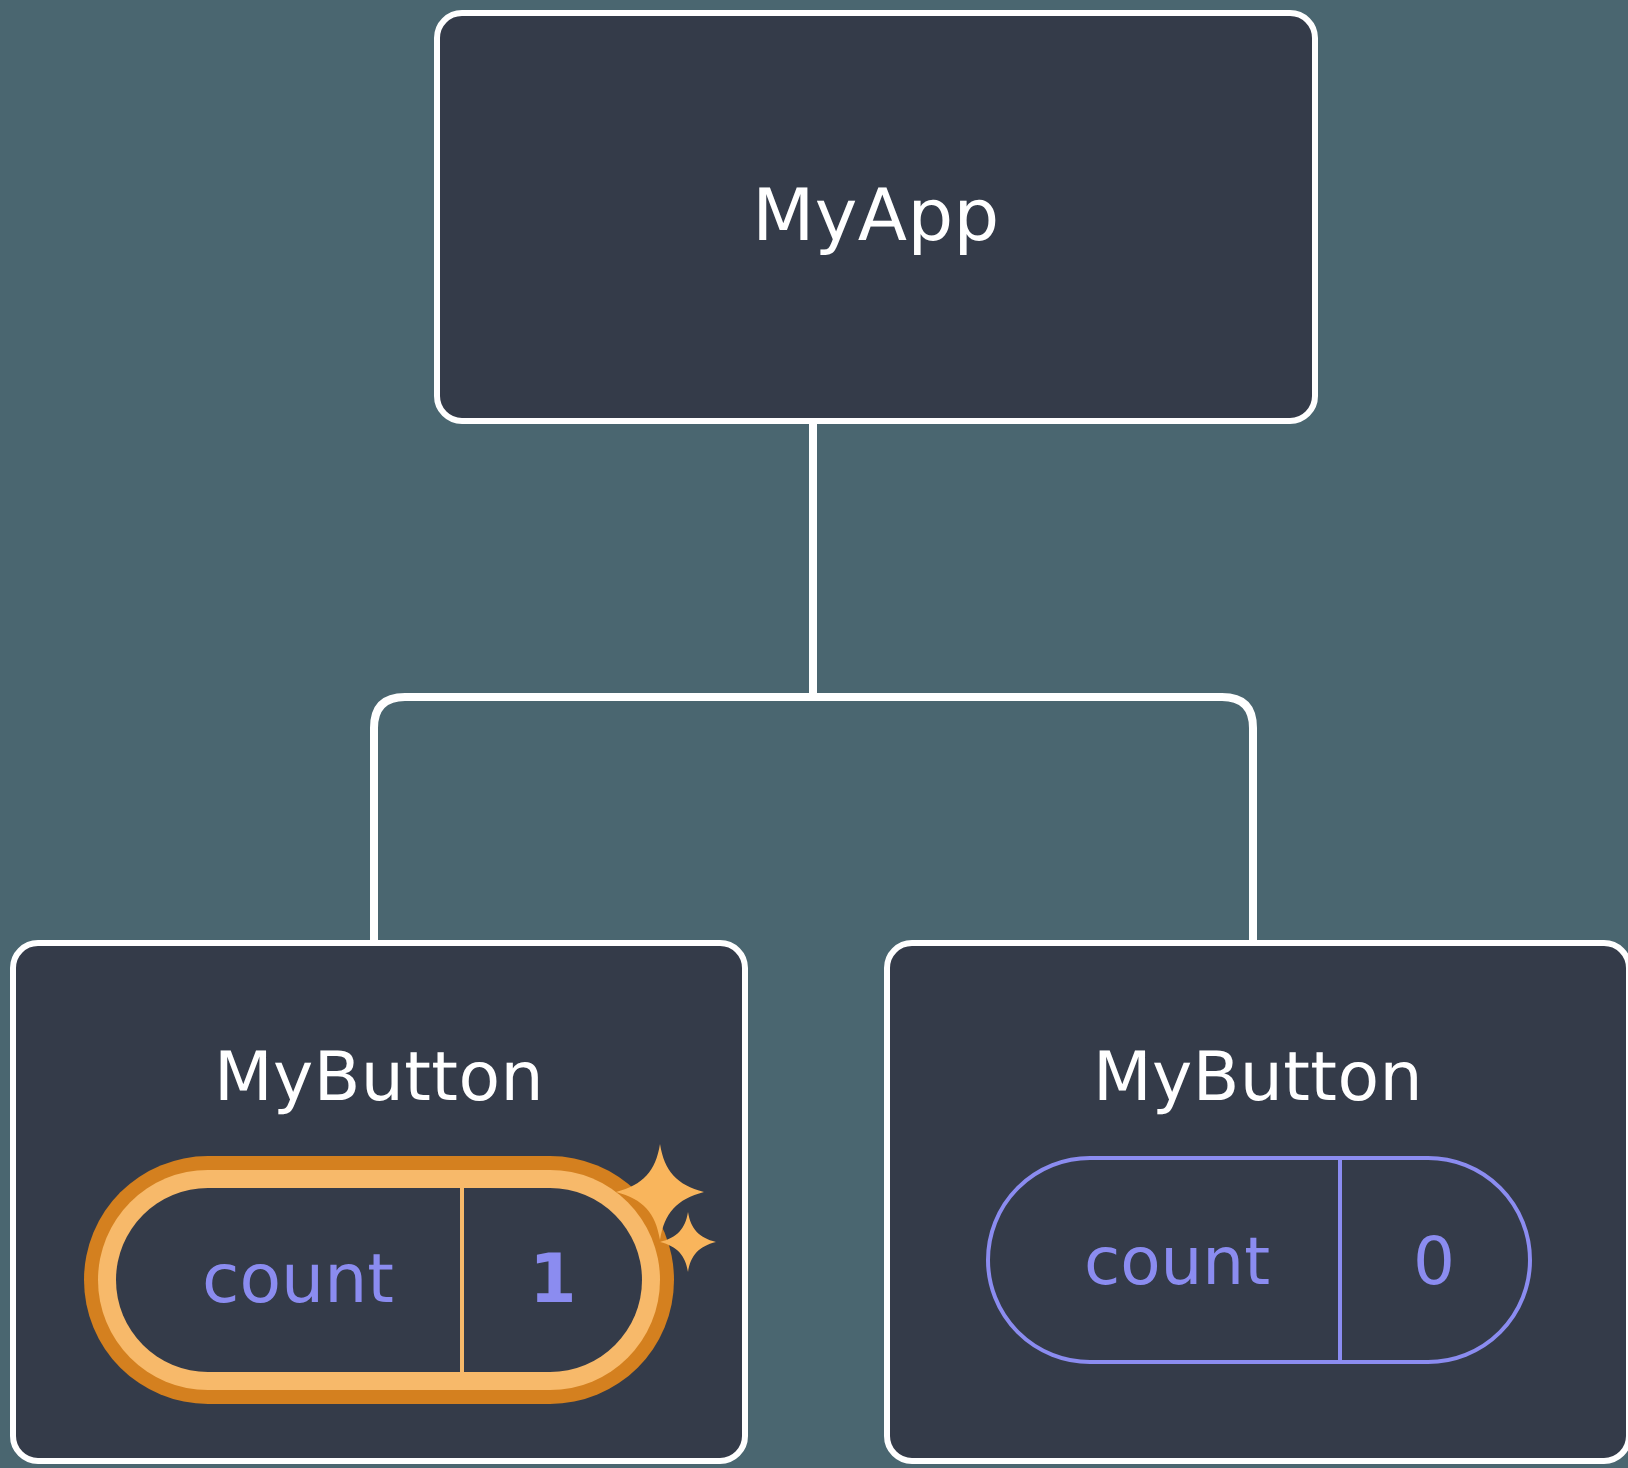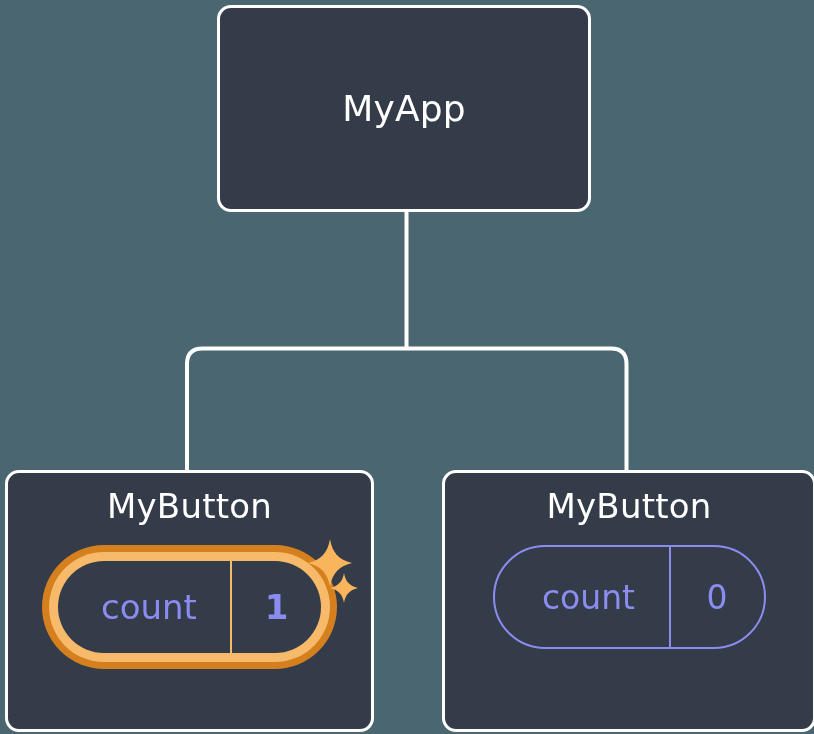--- a/index.html
+++ b/index.html
@@ -31,21 +31,21 @@
     border: 3px solid #ffffff;
     border-radius: 14px;
     box-sizing: border-box;
     display: flex;
     flex-direction: column;
     align-items: center;
   }
   .node-card.root {
     left: 217px;
     top: 5px;
-    width: 374px;
+    width: 442px;
     height: 207px;
     justify-content: center;
   }
   .node-card.child-left {
     left: 5px;
     top: 470px;
     width: 369px;
     height: 262px;
   }
   .node-card.child-right {
@@ -59,21 +59,21 @@
     color: #ffffff;
     font-size: 36px;
     font-weight: 400;
     letter-spacing: 0.2px;
     line-height: 1;
     white-space: nowrap;
   }
   .child-left .node-title,
   .child-right .node-title {
     font-size: 34px;
-    margin-top: 16px;
+    margin-top: 49px;
   }
 
   
   .state-pill-wrap {
     position: relative;
     margin-top: 22px;
     display: flex;
     justify-content: center;
   }
 

